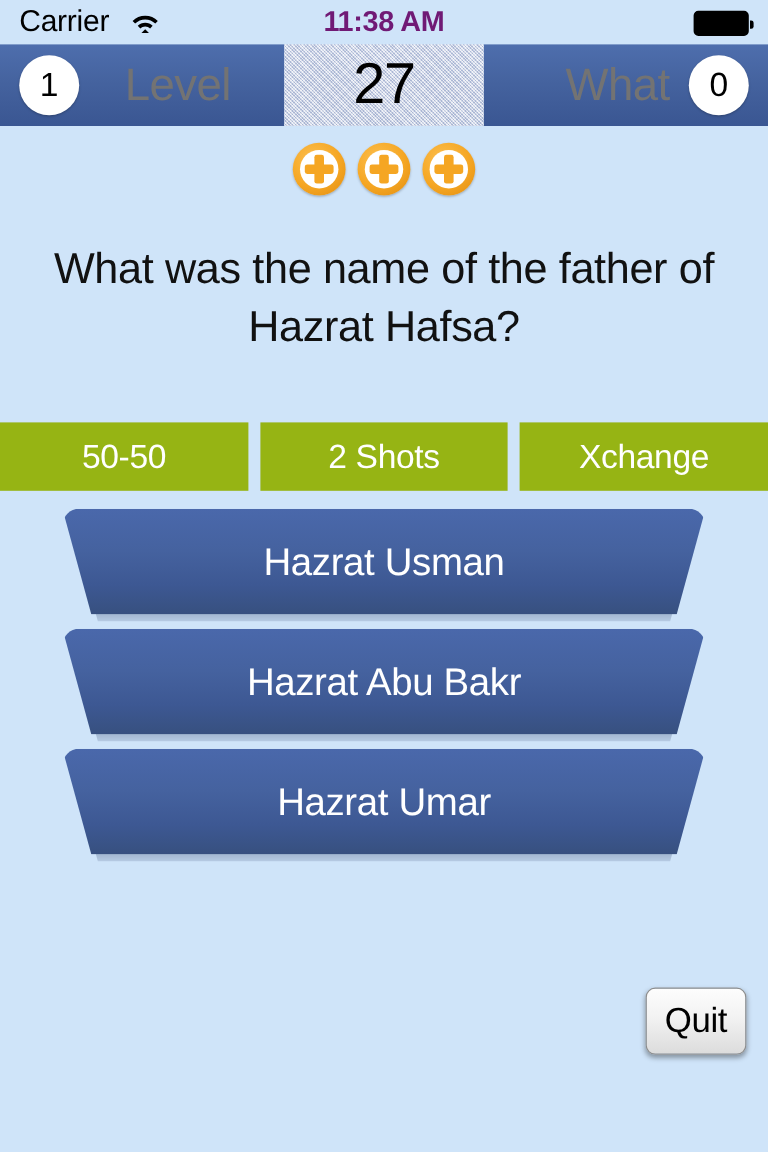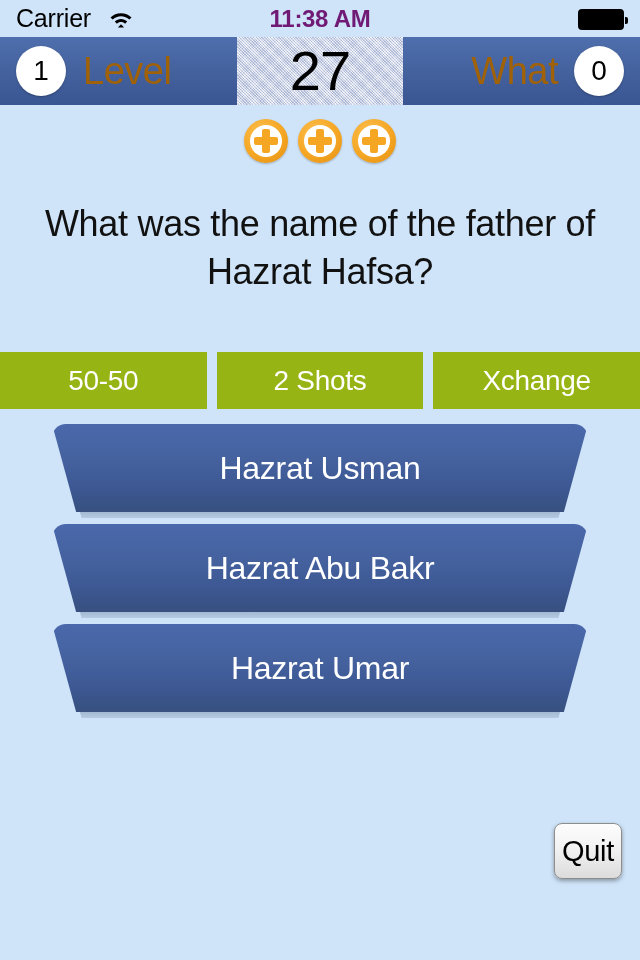--- a/index.html
+++ b/index.html
@@ -89,21 +89,21 @@
     width: 166px; height: 68px;
     background:
       repeating-linear-gradient(45deg, rgba(255,255,255,0.55) 0 1px, rgba(150,165,200,0.35) 1px 2px),
       repeating-linear-gradient(-45deg, rgba(255,255,255,0.4) 0 1px, rgba(140,155,195,0.3) 1px 2px),
       linear-gradient(to bottom, #ccd4e8 0%, #c6cfe4 100%);
     display: flex;
     align-items: center;
     justify-content: center;
   }
   .hdr-timer-value {
-    font-size: 56px;
+    font-size: 48px;
     color: #000;
     line-height: 1;
     letter-spacing: -1px;
   }
 
   .badge-circle {
     position: absolute;
     top: 9px;
     width: 50px; height: 50px;
     border-radius: 50%;
@@ -115,22 +115,23 @@
     color: #000;
     box-shadow: 0 1px 2px rgba(0,0,0,0.25);
   }
   .badge-level { left: 16px; }
   .badge-score { right: 16px; }
 
   .hdr-label {
     position: absolute;
     top: 13px;
     font-size: 38px;
-    color: #a16207;
+    color: #737373;
     letter-spacing: -0.5px;
+    margin-left: 21px;
   }
   .lbl-level { left: 83px; }
   .lbl-score { right: 82px; }
 
   
   .coins {
     position: absolute;
     left: 0; top: 119px;
     width: 640px;
     display: flex;
@@ -235,21 +236,21 @@
     background: rgba(40,60,100,0.30);
     filter: blur(6px);
     -webkit-clip-path: polygon(0% 0%, 100% 0%, 95.5% 100%, 4.5% 100%);
     clip-path: polygon(0% 0%, 100% 0%, 95.5% 100%, 4.5% 100%);
   }
 
   
   .quit {
     position: absolute;
     right: 18px; top: 823px;
-    width: 68px; height: 56px;
+    width: 84px; height: 56px;
     border: 1px solid #8d8d8d;
     border-radius: 8px;
     background: linear-gradient(to bottom, #fdfdfd 0%, #f2f2f2 45%, #dcdcdc 100%);
     color: #000;
     font-size: 29px;
     font-family: "Liberation Sans", sans-serif;
     letter-spacing: -0.3px;
     box-shadow: 0 2px 4px rgba(0,0,0,0.35);
     display: flex;
     align-items: center;

